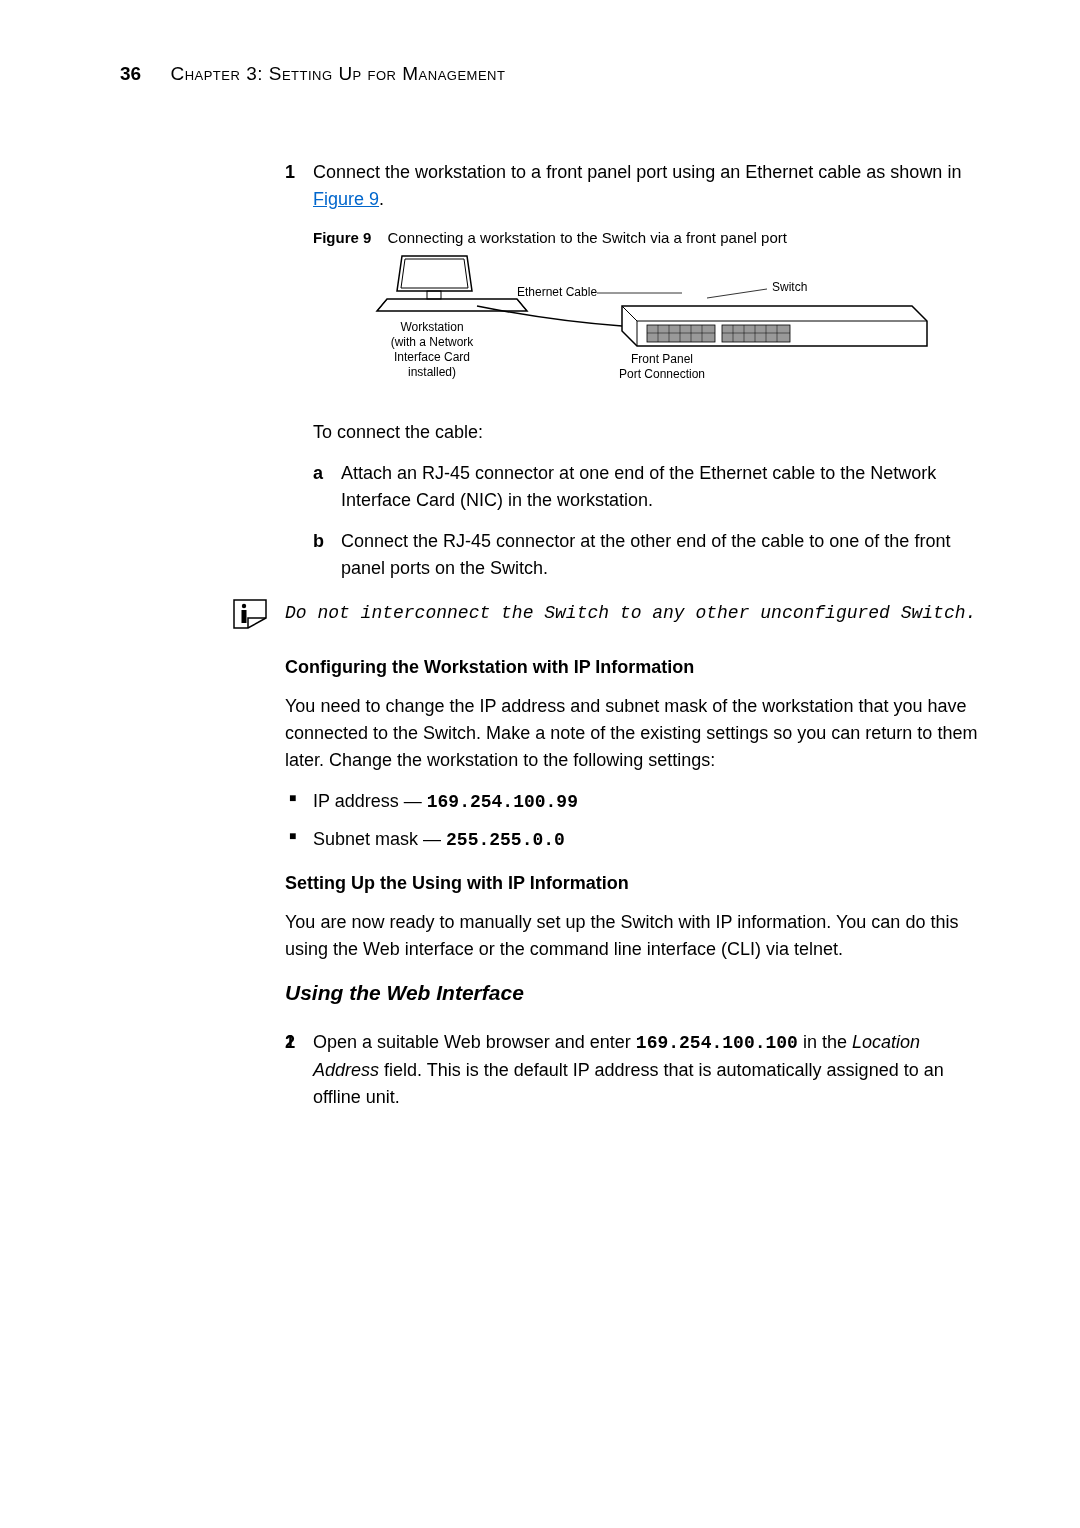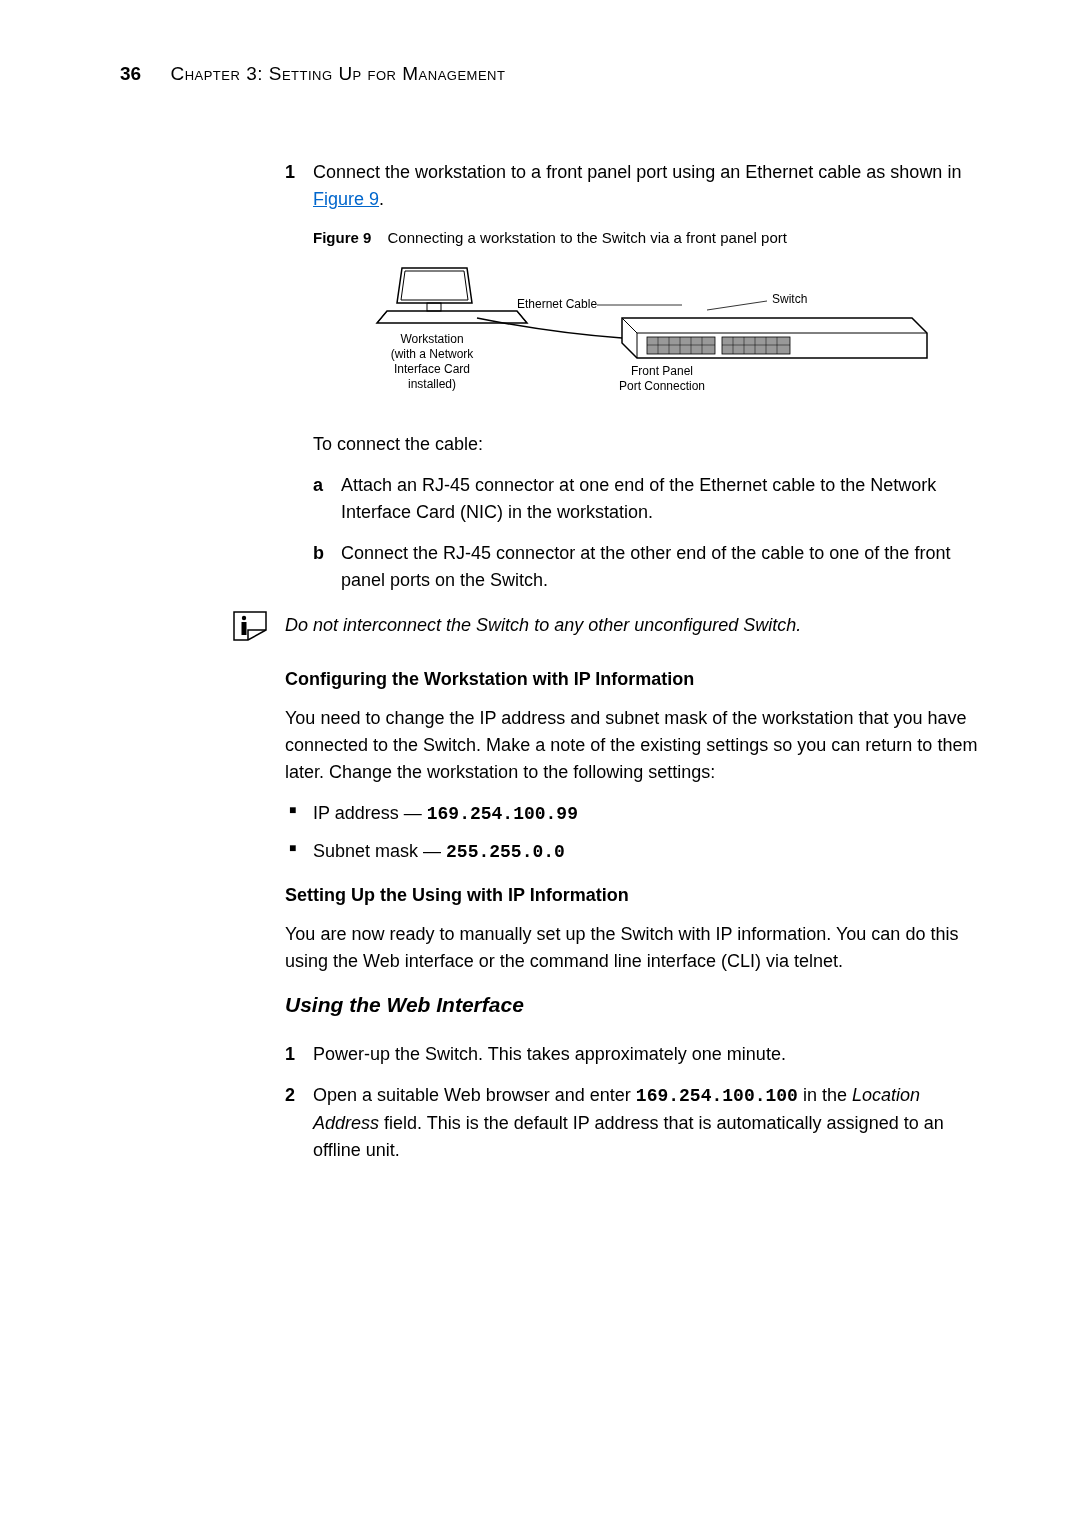--- a/index.html
+++ b/index.html
@@ -56,21 +56,21 @@
       margin-bottom: 14px;
     }
     .sub-step-list > li > .alpha {
       position: absolute;
       left: 0;
       font-weight: bold;
     }
     .figure-caption {
       font-size: 15px;
       margin-top: 14px;
-      margin-bottom: 14px;
+      margin-bottom: 2px;
     }
     .figure-caption .fig-label {
       font-weight: bold;
       margin-right: 12px;
     }
     .figure-svg {
       display: block;
       margin: 0 auto 18px auto;
     }
     .para {
@@ -102,20 +102,21 @@
       margin-left: -60px;
       margin-bottom: 18px;
     }
     .info-icon {
       flex: 0 0 50px;
       margin-right: 10px;
     }
     .note-text {
       font-style: italic;
       padding-top: 4px;
+      font-family: Liberation Mono, monospace;
     }
     .link {
       color: #0066cc;
       text-decoration: underline;
     }
     h5 {
       font-weight: bold;
       font-style: italic;
       font-size: 21px;
       margin-bottom: 20px;
@@ -235,21 +236,20 @@
   </ul>
 
   <h4>Setting Up the Using with IP Information</h4>
   <div class="para">You are now ready to manually set up the Switch with IP information. You can do this using the Web interface or the command line interface (CLI) via telnet.</div>
 
   <h5>Using the Web Interface</h5>
 
   <ol class="step-list">
     <li>
       <span class="num">1</span>
-      <span>Power-up the Switch. This takes approximately one minute.</span>
     </li>
     <li>
       <span class="num">2</span>
       <span>
         <span>Open a suitable Web browser and enter </span><span class="mono">169.254.100.100</span><span> in the </span><em>Location Address</em><span> field. This is the default IP address that is automatically assigned to an offline unit.</span>
       </span>
     </li>
   </ol>
 
 </div>

